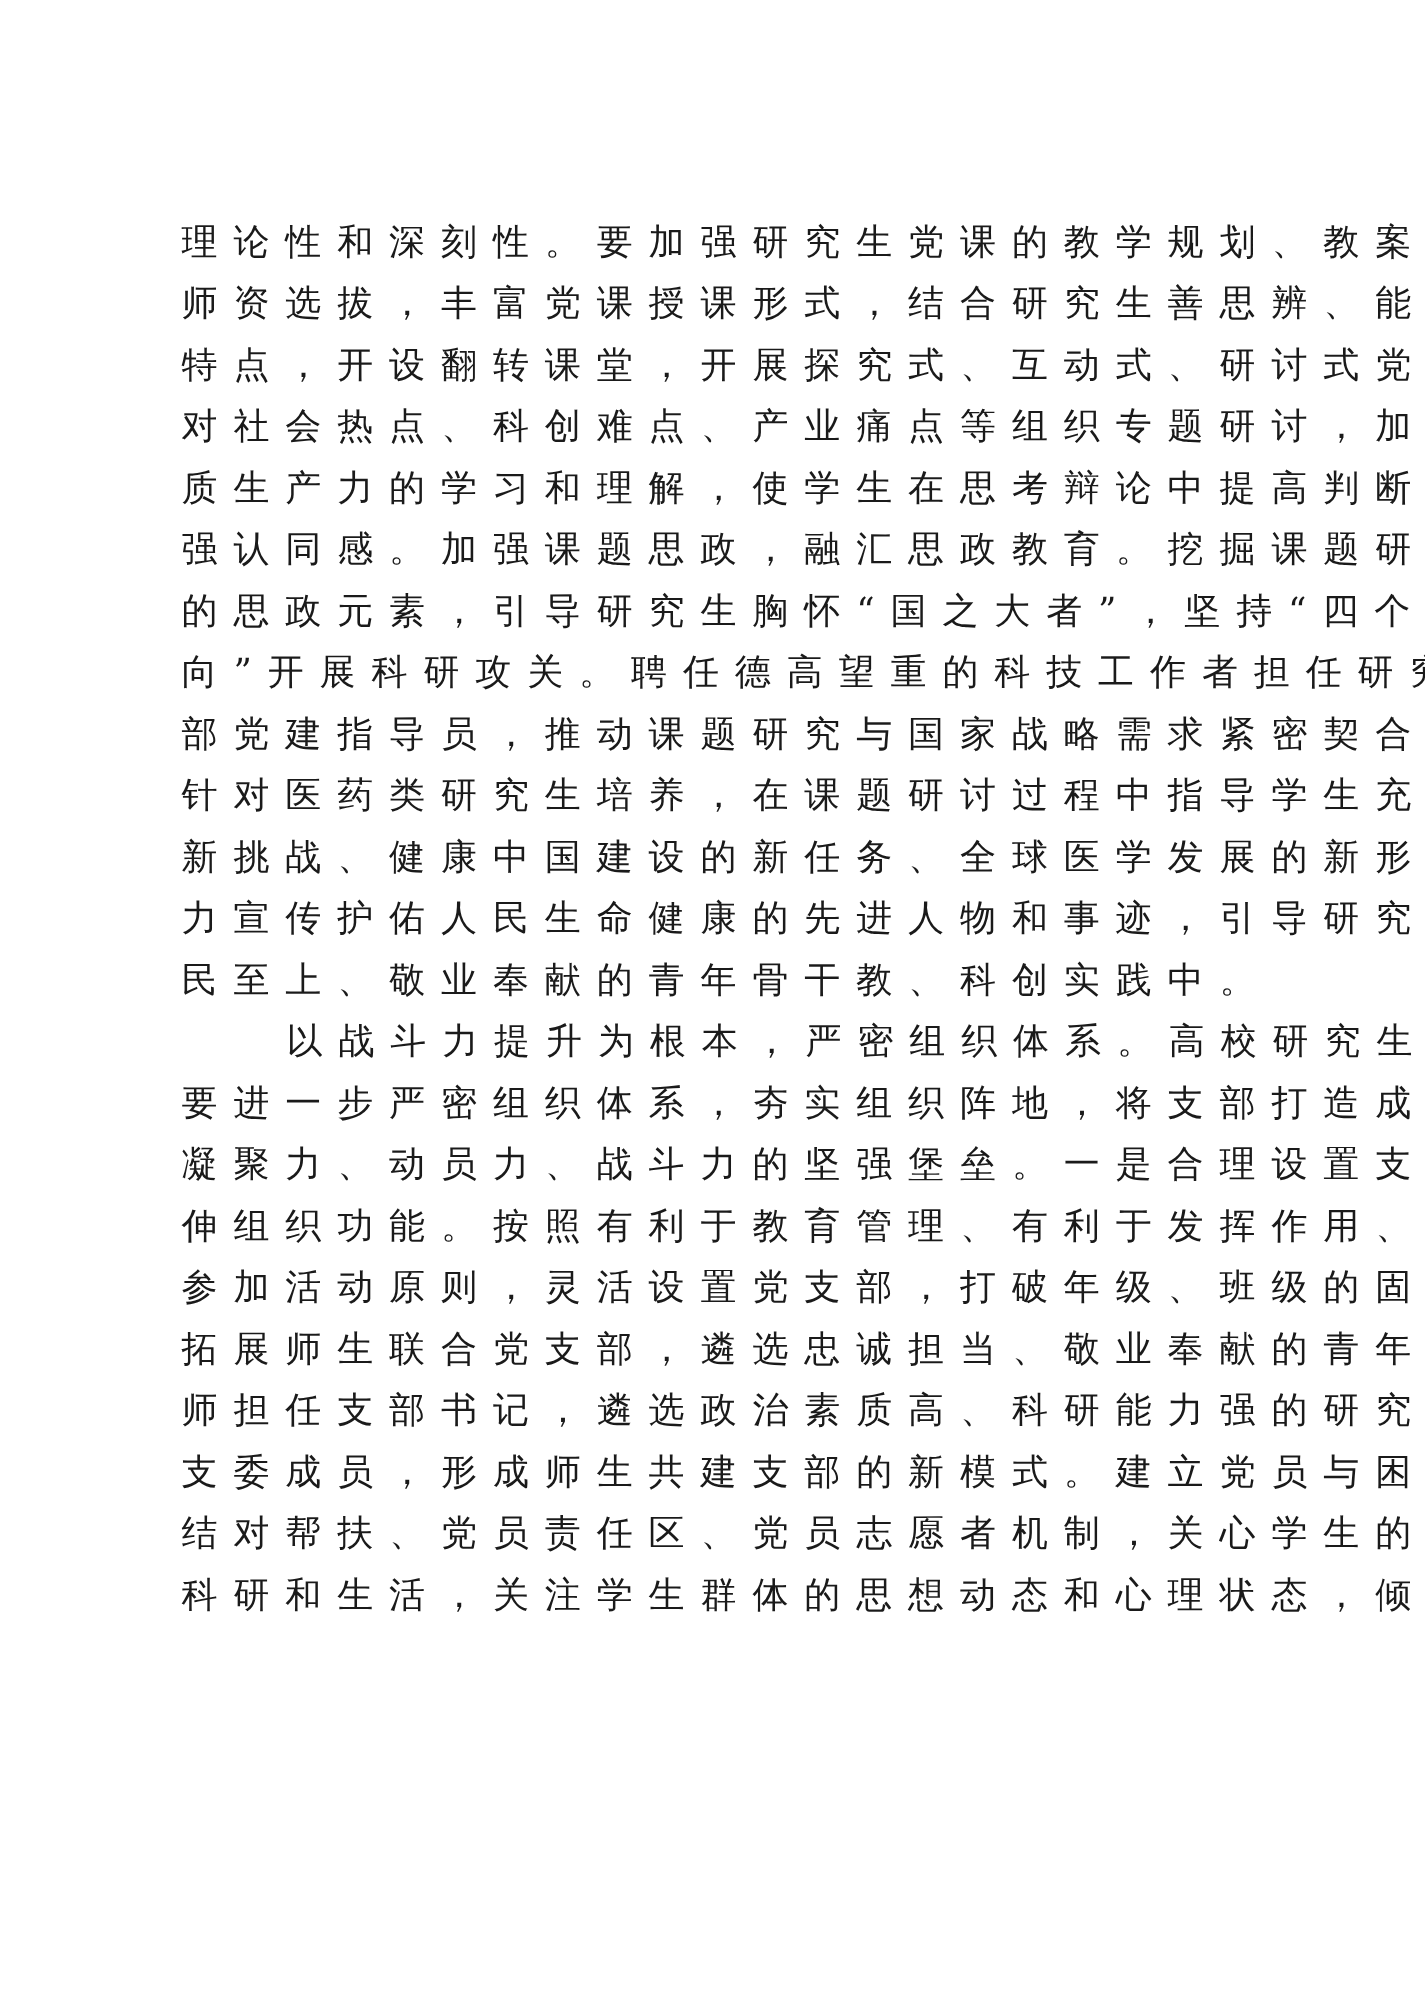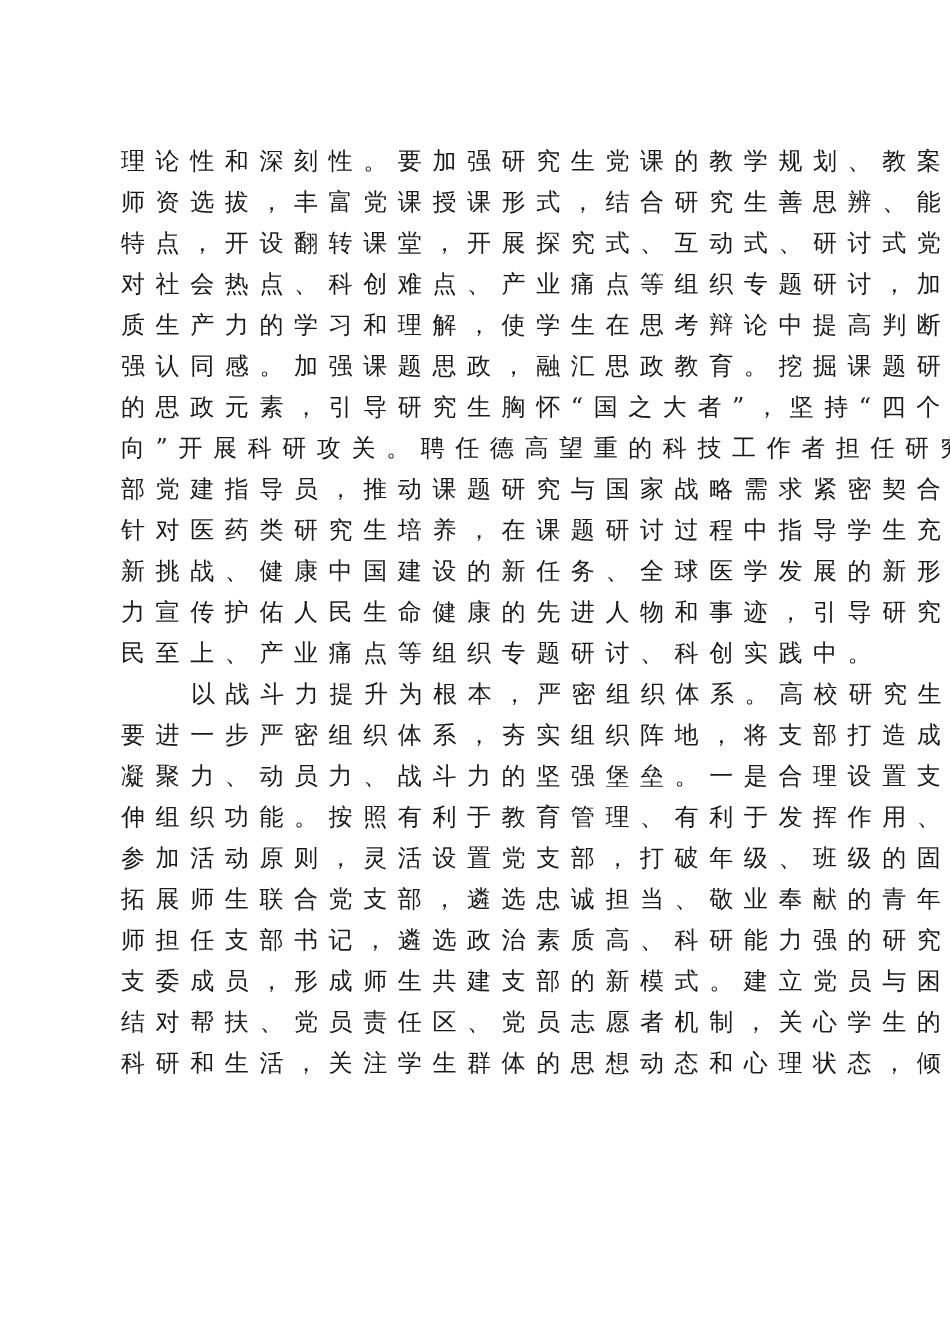--- a/index.html
+++ b/index.html
@@ -52,21 +52,21 @@
       <span class="line">特点，开设翻转课堂，开展探究式、互动式、研讨式党课教学，</span>
       <span class="line">对社会热点、科创难点、产业痛点等组织专题研讨，加强对新</span>
       <span class="line">质生产力的学习和理解，使学生在思考辩论中提高判断力、增</span>
       <span class="line">强认同感。加强课题思政，融汇思政教育。挖掘课题研究背后</span>
       <span class="line">的思政元素，引导研究生胸怀“国之大者”，坚持“四个面</span>
       <span class="line">向”开展科研攻关。聘任德高望重的科技工作者担任研究生支</span>
       <span class="line">部党建指导员，推动课题研究与国家战略需求紧密契合。比如</span>
       <span class="line">针对医药类研究生培养，在课题研讨过程中指导学生充分认识</span>
       <span class="line">新挑战、健康中国建设的新任务、全球医学发展的新形势，大</span>
       <span class="line">力宣传护佑人民生命健康的先进人物和事迹，引导研究生将人</span>
-      <span class="line">民至上、产业痛点等组织专题研讨、科创实践中。</span>
+      <span class="line">民至上、敬业奉献的青年骨干教、科创实践中。</span>
     </div>
     <div>
       <span class="line indent">以战斗力提升为根本，严密组织体系。高校研究生党支部</span>
       <span class="line">要进一步严密组织体系，夯实组织阵地，将支部打造成为具有</span>
       <span class="line">凝聚力、动员力、战斗力的坚强堡垒。一是合理设置支部，延</span>
       <span class="line">伸组织功能。按照有利于教育管理、有利于发挥作用、有利于</span>
       <span class="line">参加活动原则，灵活设置党支部，打破年级、班级的固化概念。</span>
       <span class="line">拓展师生联合党支部，遴选忠诚担当、敬业奉献的青年骨干教</span>
       <span class="line">师担任支部书记，遴选政治素质高、科研能力强的研究生担任</span>
       <span class="line">支委成员，形成师生共建支部的新模式。建立党员与困难学生</span>

